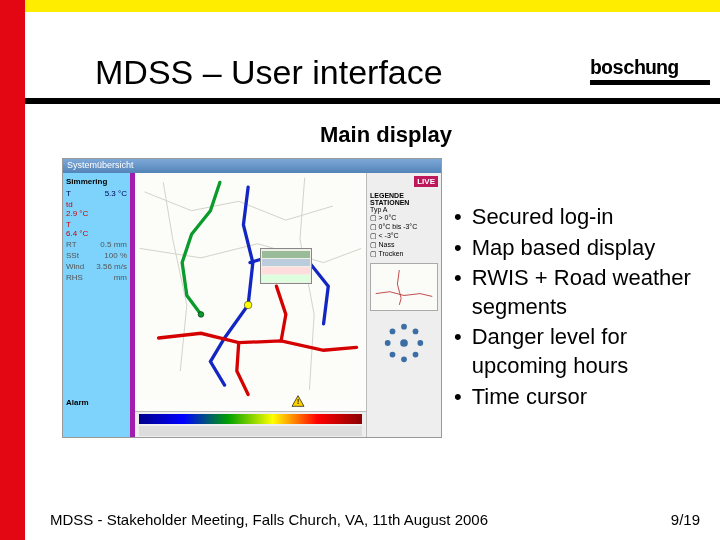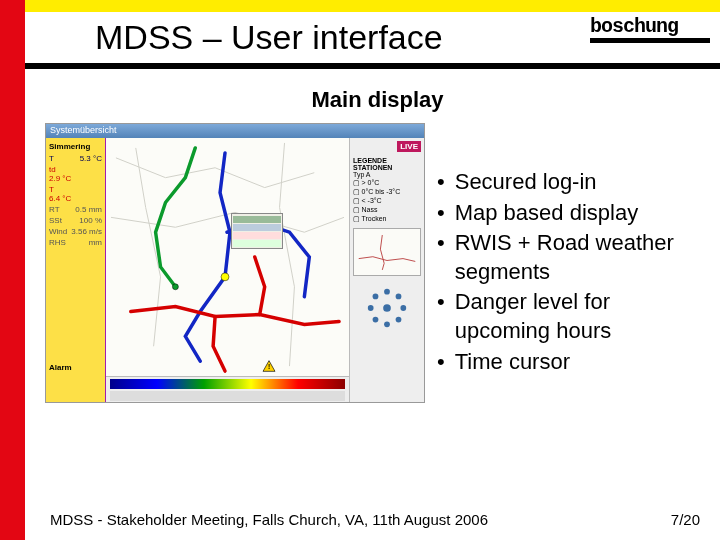--- a/index.html
+++ b/index.html
@@ -1,37 +1,37 @@
 <!DOCTYPE html>
 <html><head>
 <meta charset="utf-8">
 <style>
   * { margin: 0; padding: 0; box-sizing: border-box; }
   body { width: 720px; height: 540px; font-family: Arial, sans-serif; background: #fff; overflow: hidden; }
   .slide { width: 720px; height: 540px; position: relative; }
   .topbar { height: 12px; display: flex; }
   .topbar .red { width: 25px; background: #e30613; }
   .topbar .yellow { flex: 1; background: #ffed00; }
-  .title-row { display: flex; align-items: flex-start; padding: 6px 10px 6px 0; }
+  .title-row { display: flex; align-items: center; padding: 6px 10px 6px 0; margin-top: 35px; }
   .title-row .red-bar { width: 25px; align-self: stretch; background: #e30613; }
   .title-row h1 { flex: 1; font-size: 34px; font-weight: normal; color: #000; padding-left: 70px; }
   .logo { width: 120px; }
   .logo-top { height: 18px; font-family: "Courier New", monospace; font-weight: bold; font-size: 20px; letter-spacing: -1px; color: #000; line-height:18px;}
   .logo-bottom { height: 5px; background: #000; margin-top: 2px; }
   .underline { display: flex; height: 6px; }
   .underline .red { width: 25px; background: #e30613; }
   .underline .black { flex: 1; background: #000; }
   .left-red { position: absolute; left: 0; top: 0; bottom: 0; width: 25px; background: #e30613; z-index: -1; }
-  .content { padding: 18px 10px 0 45px; position: relative; }
+  .content { padding: 18px 10px 0 62px; position: relative; }
   .subtitle { font-size: 22px; font-weight: bold; text-align: center; margin-bottom: 10px; }
   .columns { display: flex; gap: 12px; }
   .screenshot { width: 380px; height: 280px; border: 1px solid #999; background: #f6f6f4; position: relative; font-size: 8px; }
   .ss-titlebar { height: 22px; background: linear-gradient(#7da9d9,#3b6ea5); color:#fff; font-size:9px; padding:1px 4px; }
   .ss-body { position: absolute; top: 14px; bottom: 0; left: 0; right: 0; display: flex; }
-  .ss-left { width: 60px; background: #fde047; border-right: 1px solid #a21caf; padding: 4px 3px; }
+  .ss-left { width: 72px; background: #7dd3fc; border-right: 5px solid #a21caf; padding: 4px 3px; }
   .ss-left-title { font-weight: bold; font-size: 8px; margin-bottom: 3px; }
   .ss-row { font-size: 8px; margin: 2px 0; display:flex; justify-content:space-between;}
   .ss-alarm { position:absolute; bottom:30px; left:3px; font-weight:bold; font-size:8px;}
   .ss-main { flex: 1; position: relative; background: #fdfdfb; }
   .ss-right { width: 75px; background: #eee; border-left:1px solid #bbb; display:flex; flex-direction:column; }
   .ss-right .live { margin:3px; padding:1px 3px; background:#be185d; color:#fff; font-size:8px; font-weight:bold; display:inline-block; align-self:flex-end;}
   .legend { margin:2px 3px; }
   .legend-item { font-size:7px; margin:1px 0;}
   .minimap { height:48px; margin:2px 3px; border:1px solid #aaa; background:#fbfbf7; position:relative;}
   .minimap svg { width:100%; height:100%; }
@@ -208,15 +208,15 @@
             <li>
               <span>Time cursor</span>
             </li>
           </ul>
       </div>
     </div>
   </div>
 
   <div class="footer">
     <span>MDSS - Stakeholder Meeting, Falls Church, VA,  11th August 2006</span>
-    <span>7/20</span>
+    <span>9/19</span>
   </div>
 </div>
 
 </body></html>

